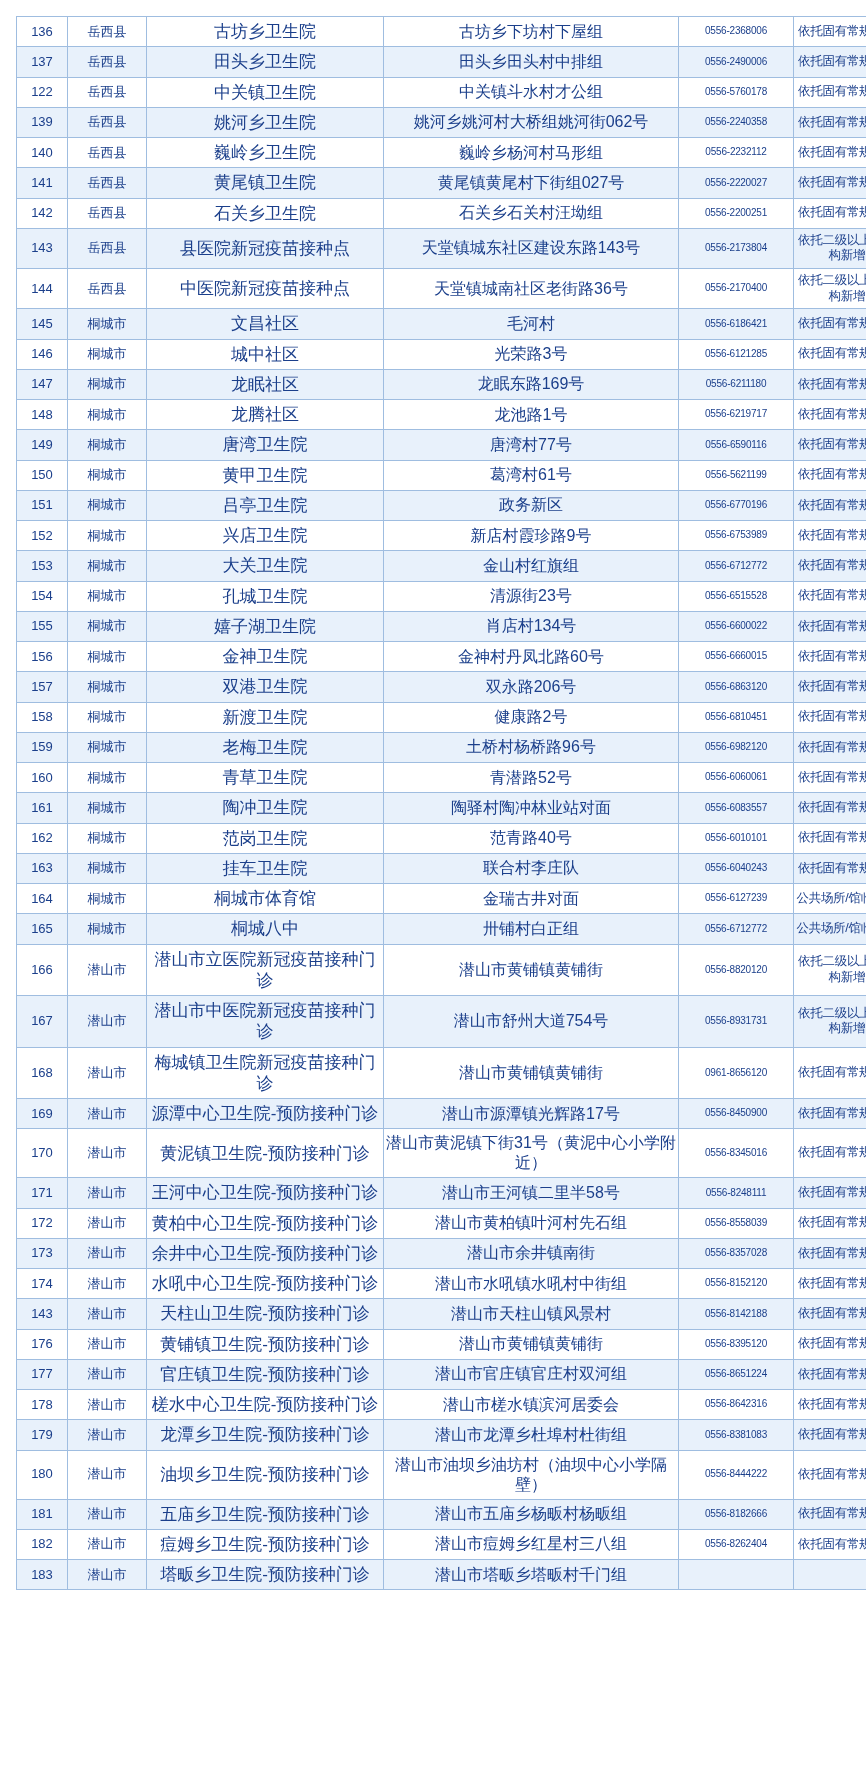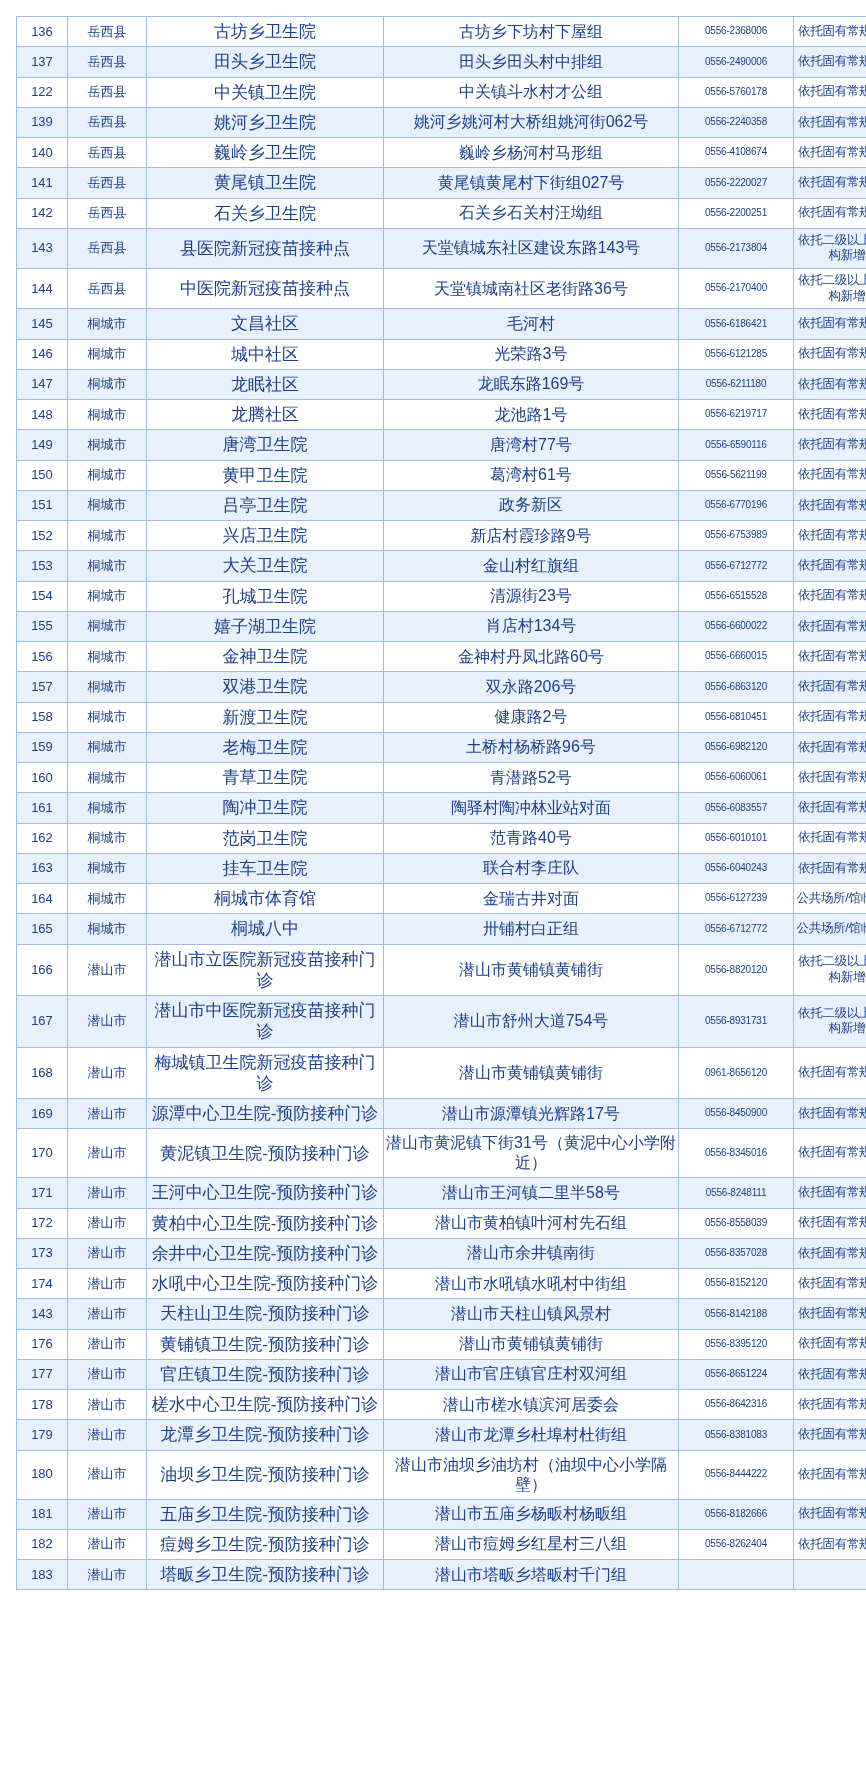--- a/index.html
+++ b/index.html
@@ -80,21 +80,21 @@
           <td class="c-site">姚河乡卫生院</td>
           <td class="c-addr">姚河乡姚河村大桥组姚河街062号</td>
           <td class="c-phone">0556-2240358</td>
           <td class="c-type">依托固有常规接种点</td>
         </tr>
         <tr class="row-odd">
           <td class="c-idx">140</td>
           <td class="c-area">岳西县</td>
           <td class="c-site">巍岭乡卫生院</td>
           <td class="c-addr">巍岭乡杨河村马形组</td>
-          <td class="c-phone">0556-4108674</td>
+          <td class="c-phone">0556-2232112</td>
           <td class="c-type">依托固有常规接种点</td>
         </tr>
         <tr class="row-even">
           <td class="c-idx">141</td>
           <td class="c-area">岳西县</td>
           <td class="c-site">黄尾镇卫生院</td>
           <td class="c-addr">黄尾镇黄尾村下街组027号</td>
           <td class="c-phone">0556-2220027</td>
           <td class="c-type">依托固有常规接种点</td>
         </tr>

